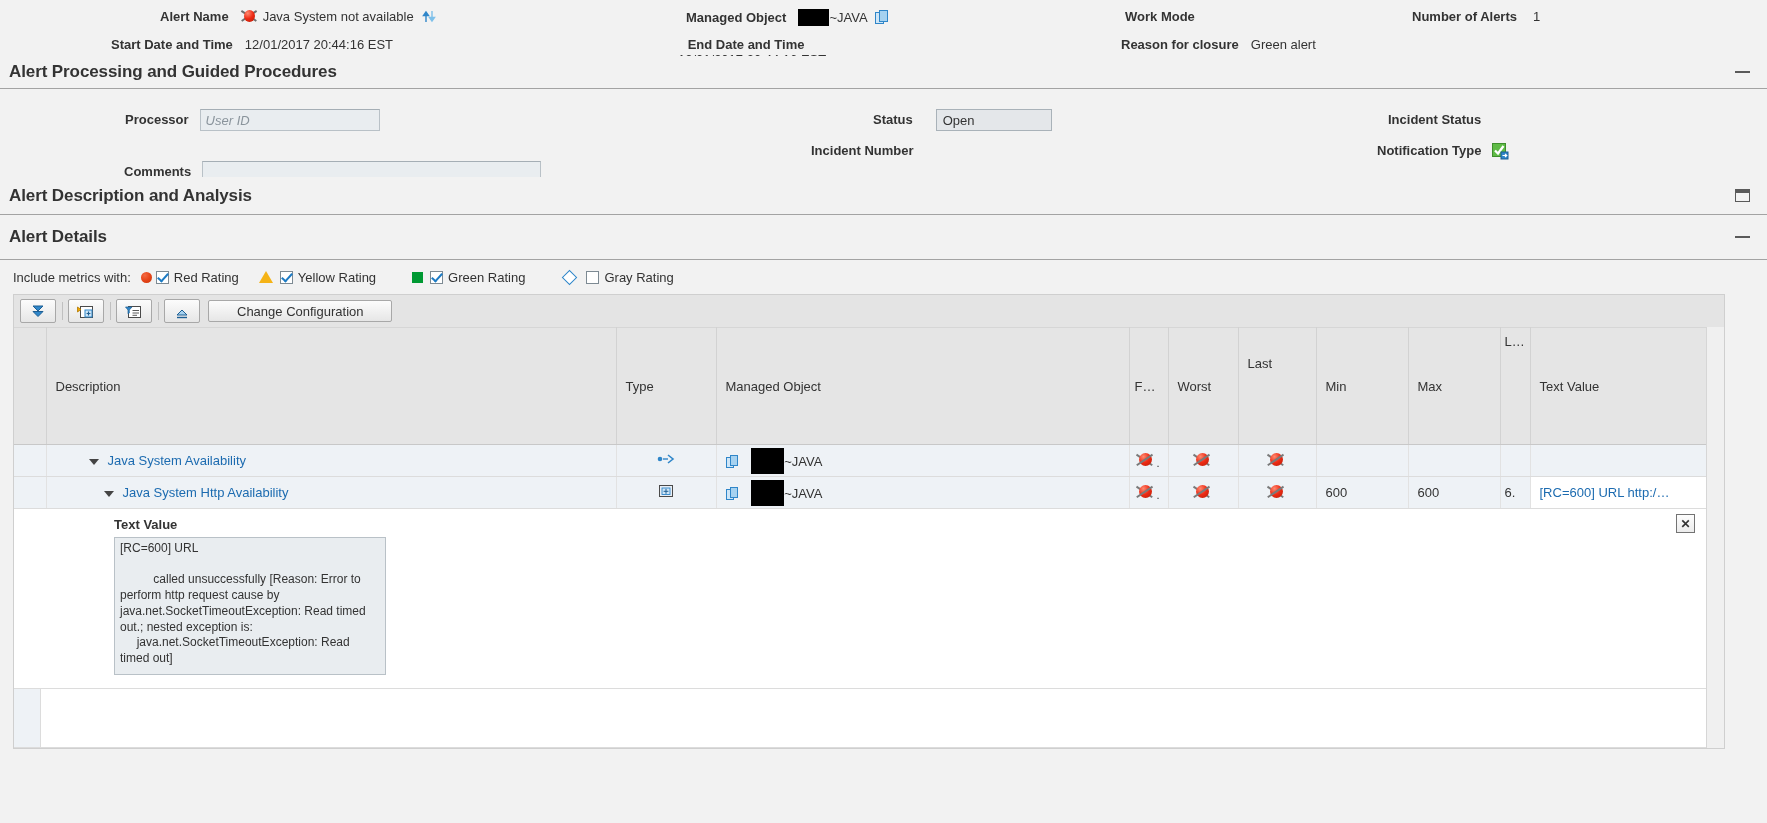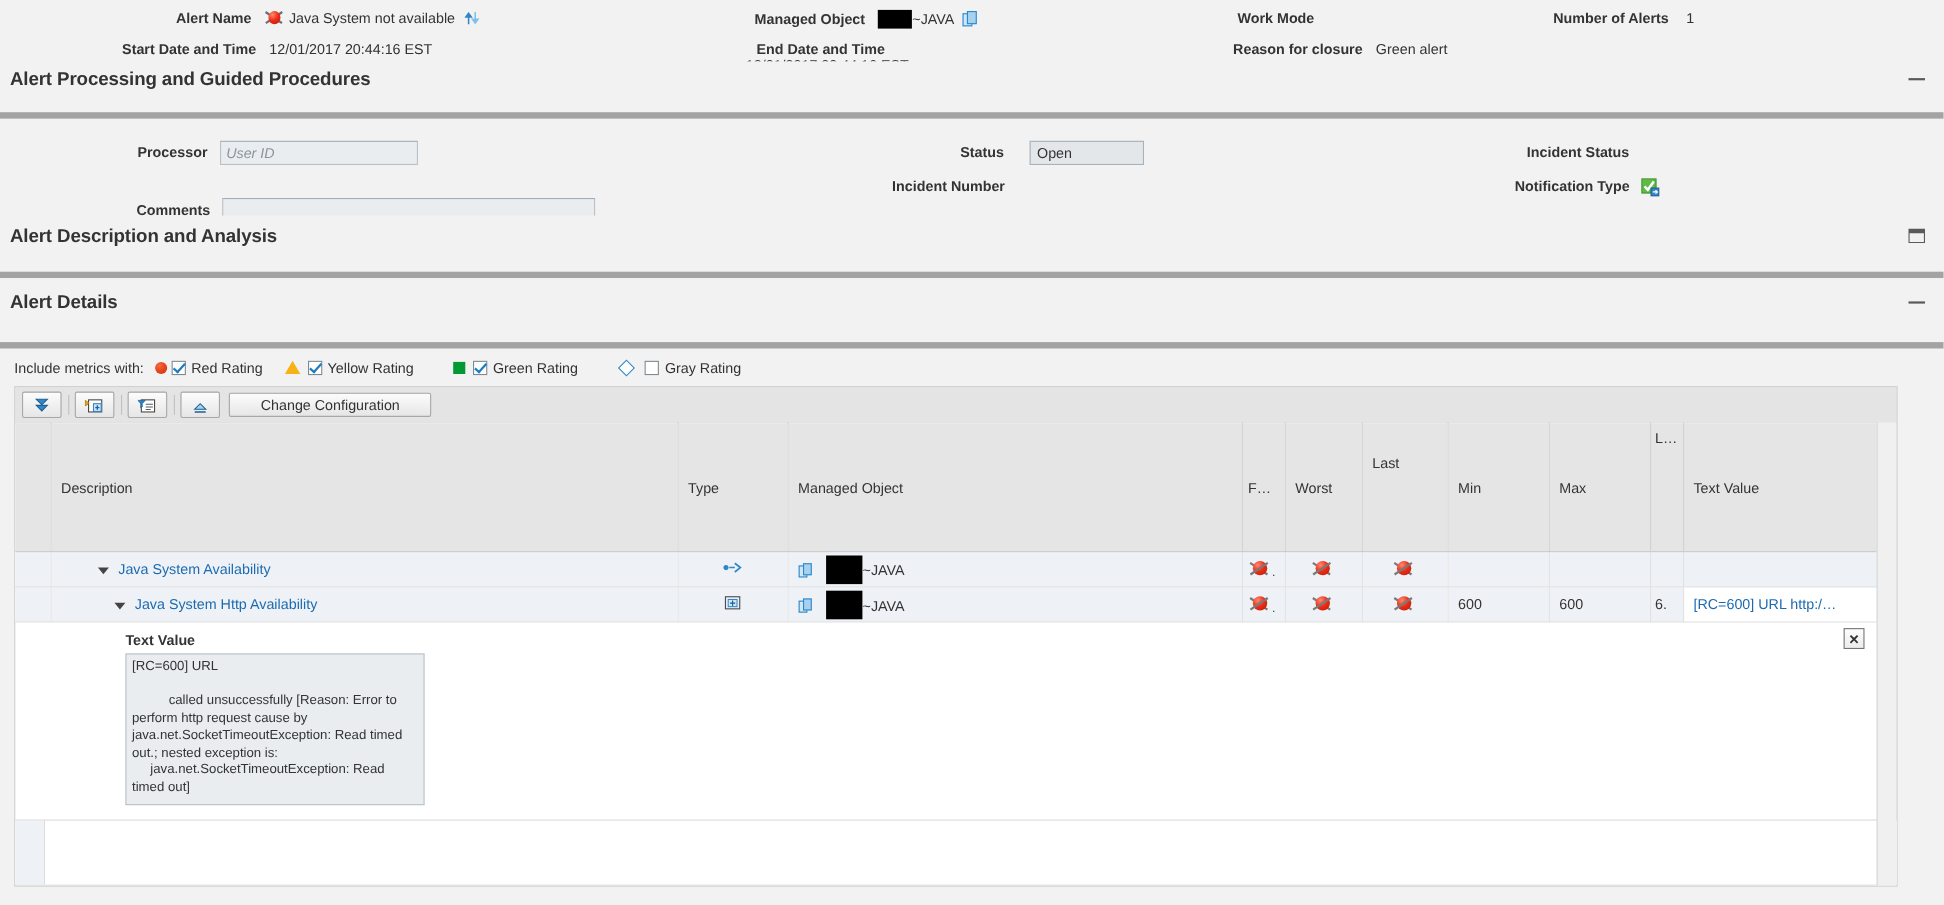--- a/index.html
+++ b/index.html
@@ -55,23 +55,23 @@
 
   
   .section {
     position: relative;
     background: #f2f2f2;
   }
   .section-title-bar {
     display: flex;
     align-items: center;
     justify-content: space-between;
-    padding: 0 14px 14px 9px;
+    padding: 0 14px 0 9px;
     height: 32px;
-    border-bottom: 6px solid #a3a3a3;
+    border-bottom: 1px solid #a3a3a3;
     background: #f2f2f2;
   }
   .section-title {
     font-size: 17px;
     font-weight: bold;
     color: #333333;
     letter-spacing: -0.1px;
   }
   .collapse-btn {
     width: 22px;
@@ -467,21 +467,21 @@
       <input class="input-box" type="text" style="width: 180px; height: 22px;" placeholder="User ID">
     </div>
 
     <div class="fld" style="left:124px; top:51px;margin-top:21px;">
       <span class="fld-label">Comments</span>
       <textarea class="input-box" style="width: 339px; height: 43px;"></textarea>
     </div>
 
     <div class="fld" style="left:873px; top:20px;">
       <span class="fld-label">Status</span>
-      <span class="input-status" style="width:104px;height:22px;display:flex;align-items:center;margin-left:23px;">Open</span>
+      <span class="input-status" style="width:116px;height:22px;display:flex;align-items:center;margin-left:23px;">Open</span>
     </div>
 
     <div class="fld" style="left:811px; top:51px;">
       <span class="fld-label">Incident Number</span>
       <span style="margin-left:11px;line-height:22px;"></span>
     </div>
 
     <div class="fld" style="left:1388px; top:20px;">
       <span class="fld-label">Incident Status</span>
       <span style="margin-left:11px;line-height:22px;"></span>

